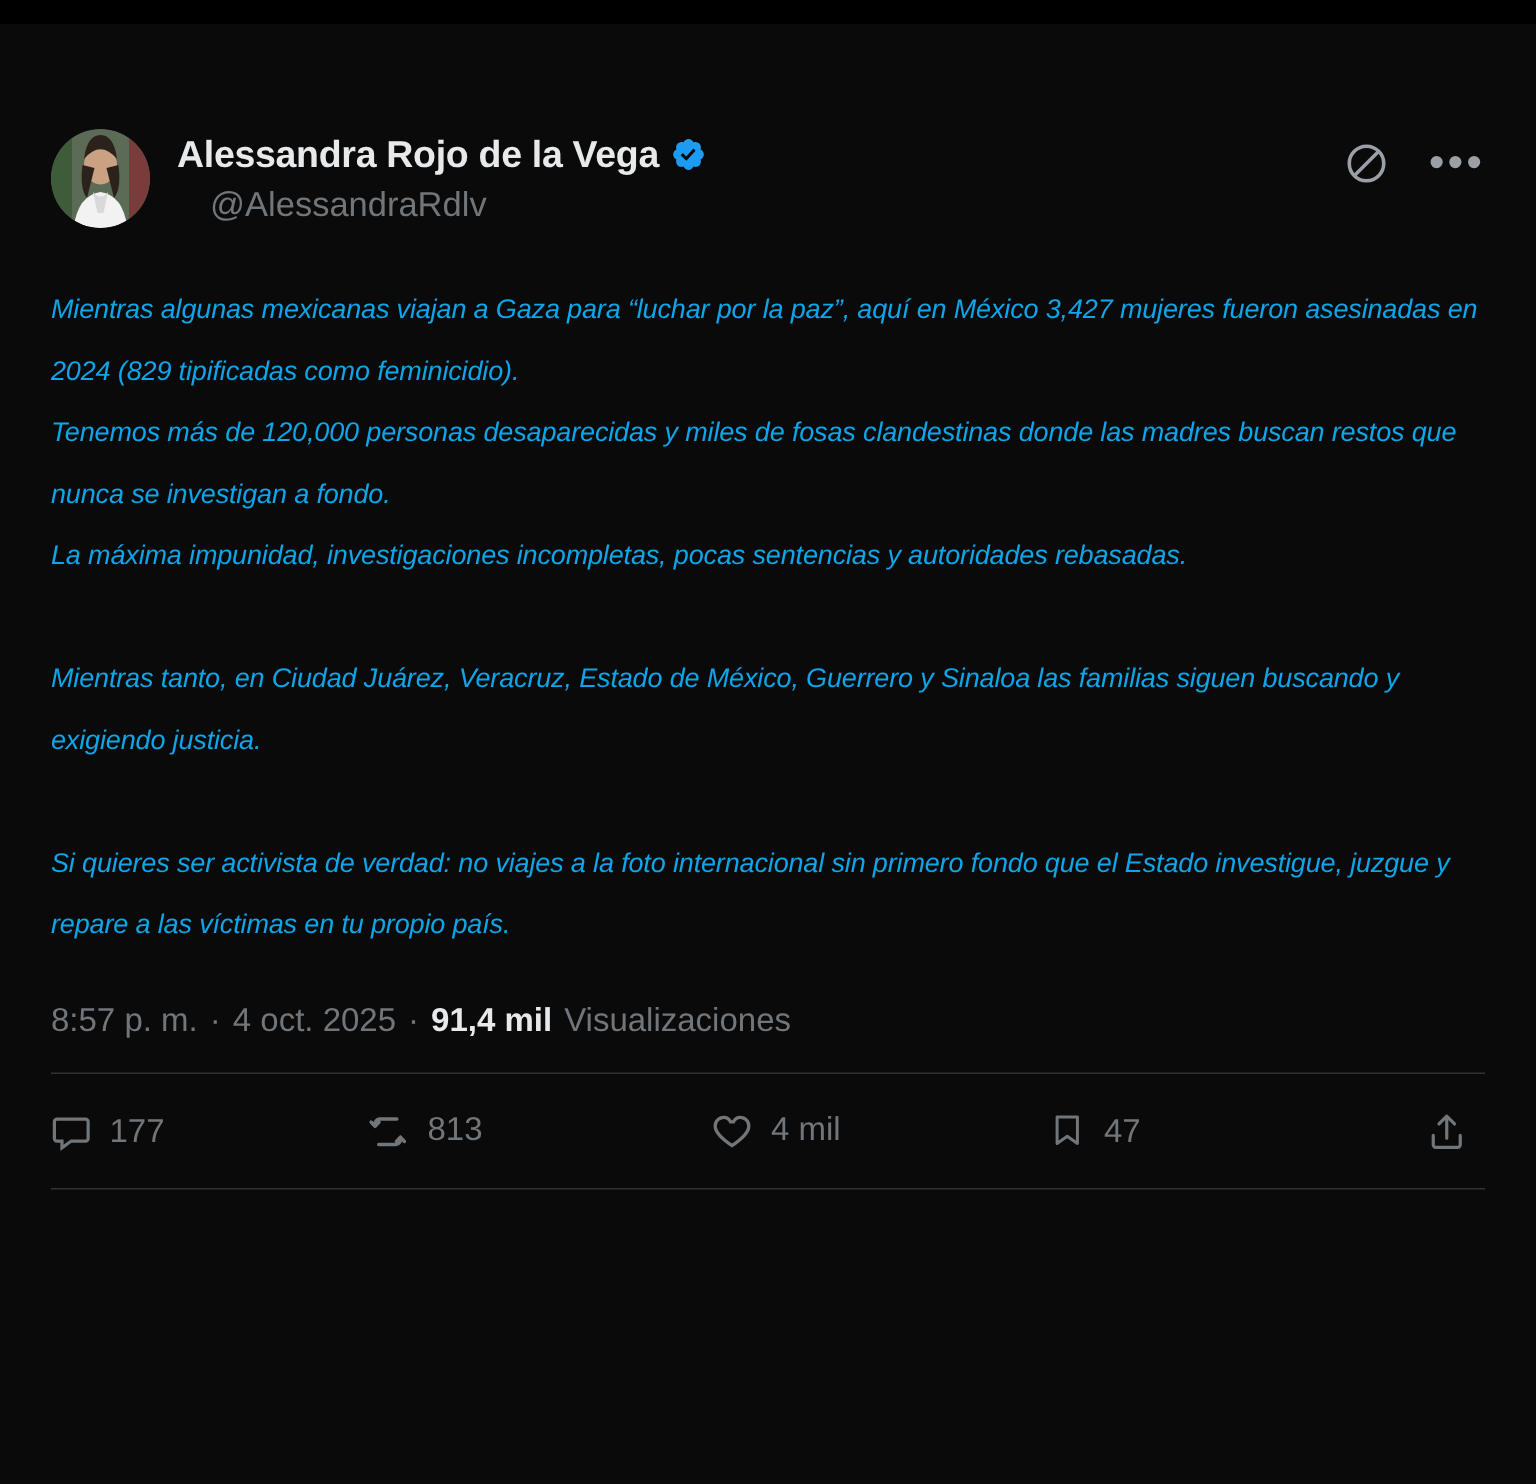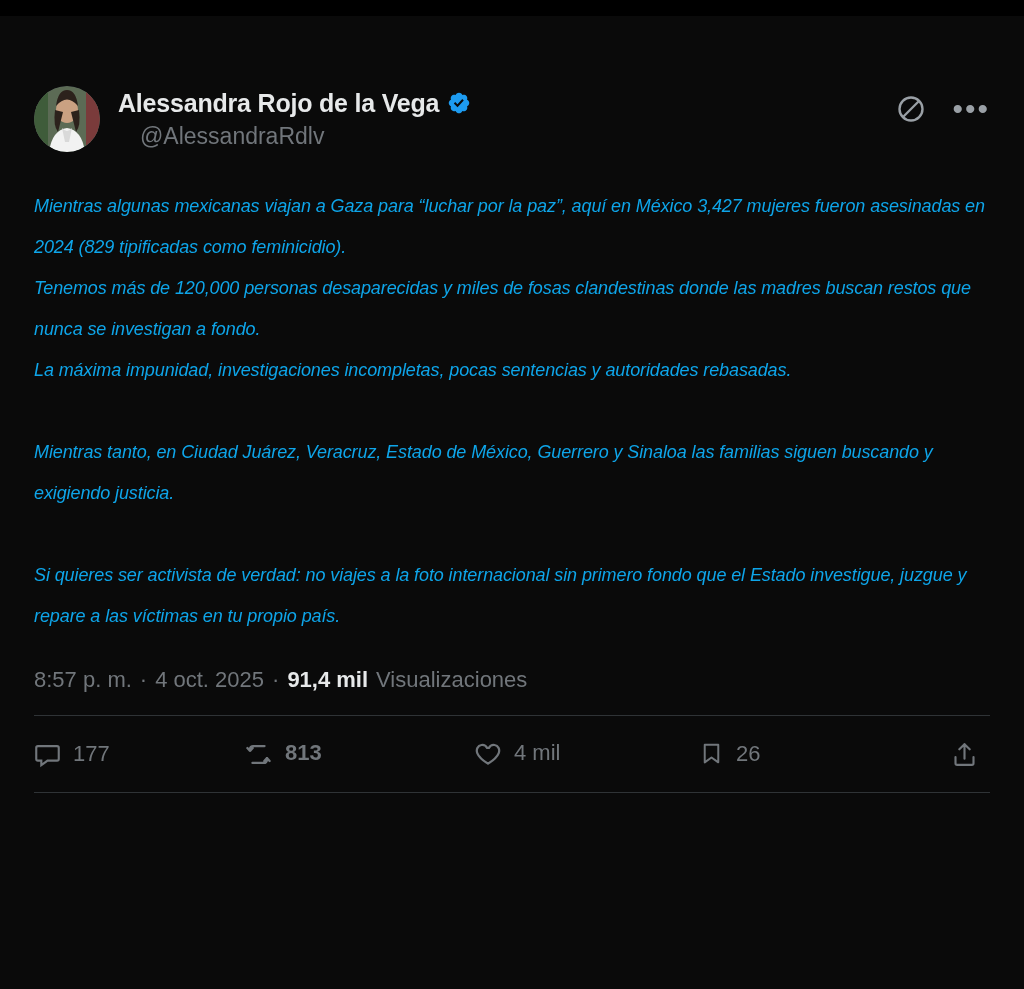--- a/index.html
+++ b/index.html
@@ -141,21 +141,21 @@
     color: #71767b;
     font-size: 22px;
   }
   .action {
     display: flex;
     align-items: flex-start;
     gap: 12px;
     cursor: pointer;
   }
   .a-reply  { width: 210px; }
-  .a-retweet{ width: 230px; font-weight: bold; }
+  .a-retweet{ width: 230px; }
   .a-like   { width: 225px; }
   .a-book   { width: 200px; }
   .a-share  { margin-left: auto; }
   .action svg { display: block; }
 
   .divider-bottom {
     border-top: 1px solid #2f3336;
   }
 </style>
 </head>
@@ -258,21 +258,21 @@
       </span>
       <span>4 mil</span>
     </div>
 
     <div class="action a-book">
       <span>
         <svg width="25" height="25" viewBox="0 0 24 24" aria-hidden="true">
           <path fill="none" stroke="#71767b" stroke-width="1.9" stroke-linejoin="round" d="M5.5 3.5h13v17l-6.5-4.7-6.5 4.7z"></path>
         </svg>
       </span>
-      <span>26</span>
+      <span>47</span>
     </div>
 
     <div class="action a-share">
       <span>
         <svg width="27" height="27" viewBox="0 0 24 24" aria-hidden="true">
           <path fill="none" stroke="#71767b" stroke-width="1.9" stroke-linecap="round" stroke-linejoin="round" d="M12 2.8v13M12 2.8 7.4 7.4M12 2.8l4.6 4.6M4 14.2v5.5a1.5 1.5 0 0 0 1.5 1.5h13a1.5 1.5 0 0 0 1.5-1.5v-5.5"></path>
         </svg>
       </span>
       <span></span>
     </div>

